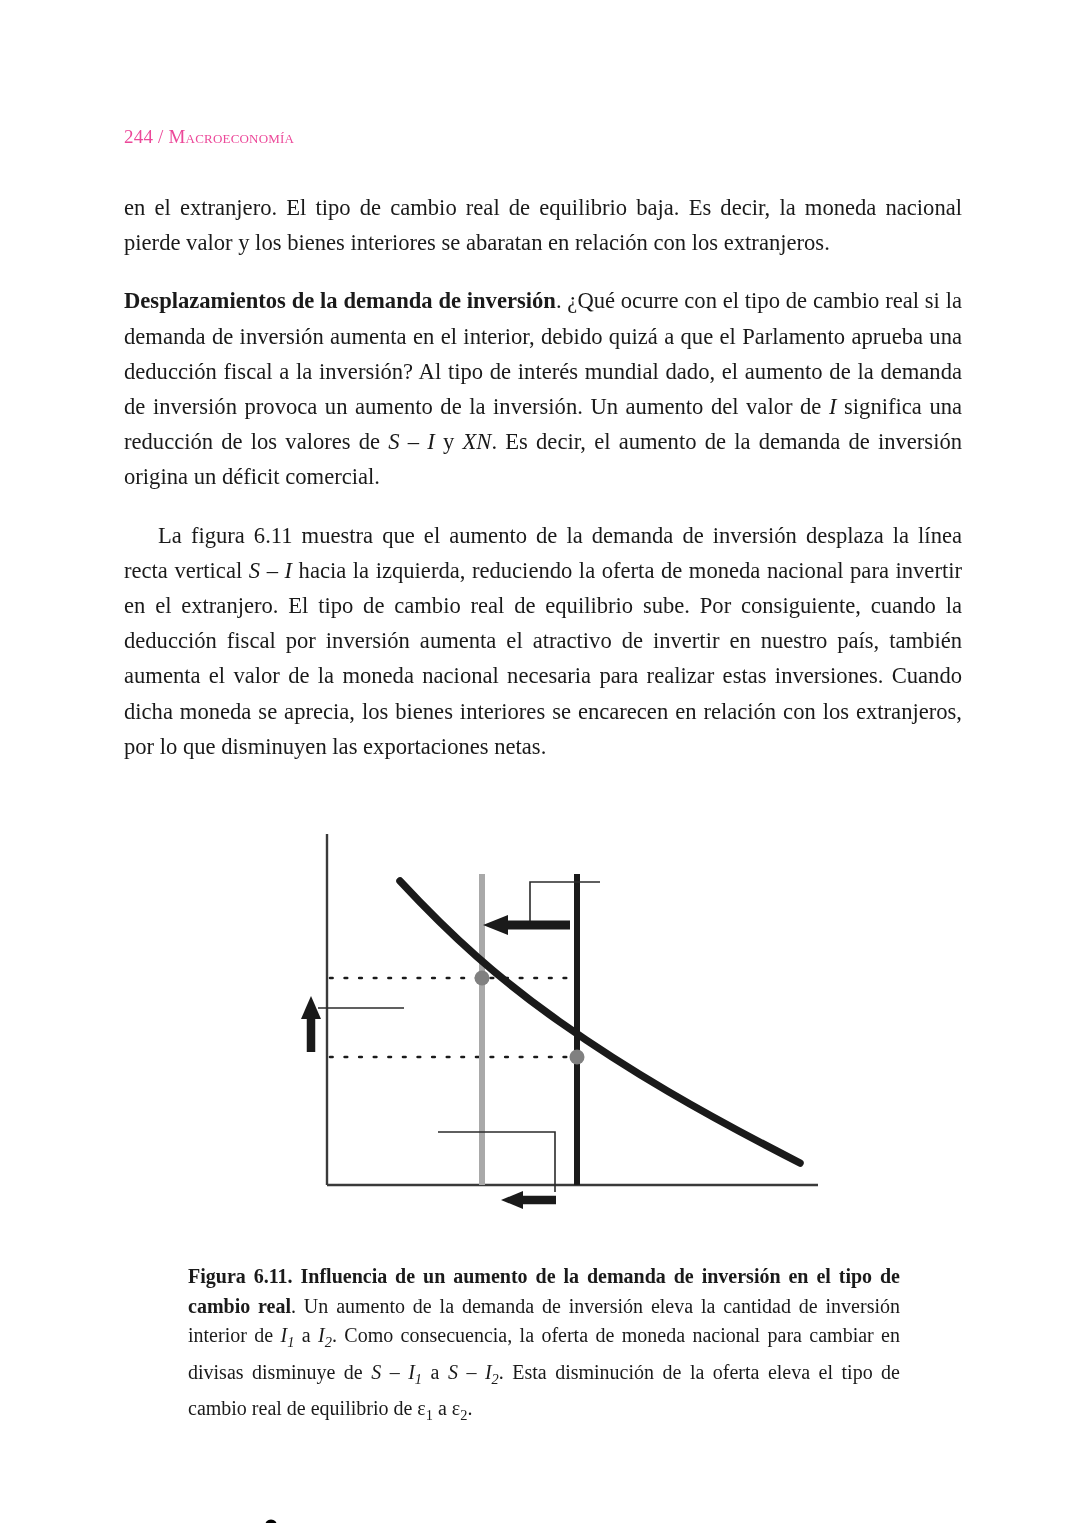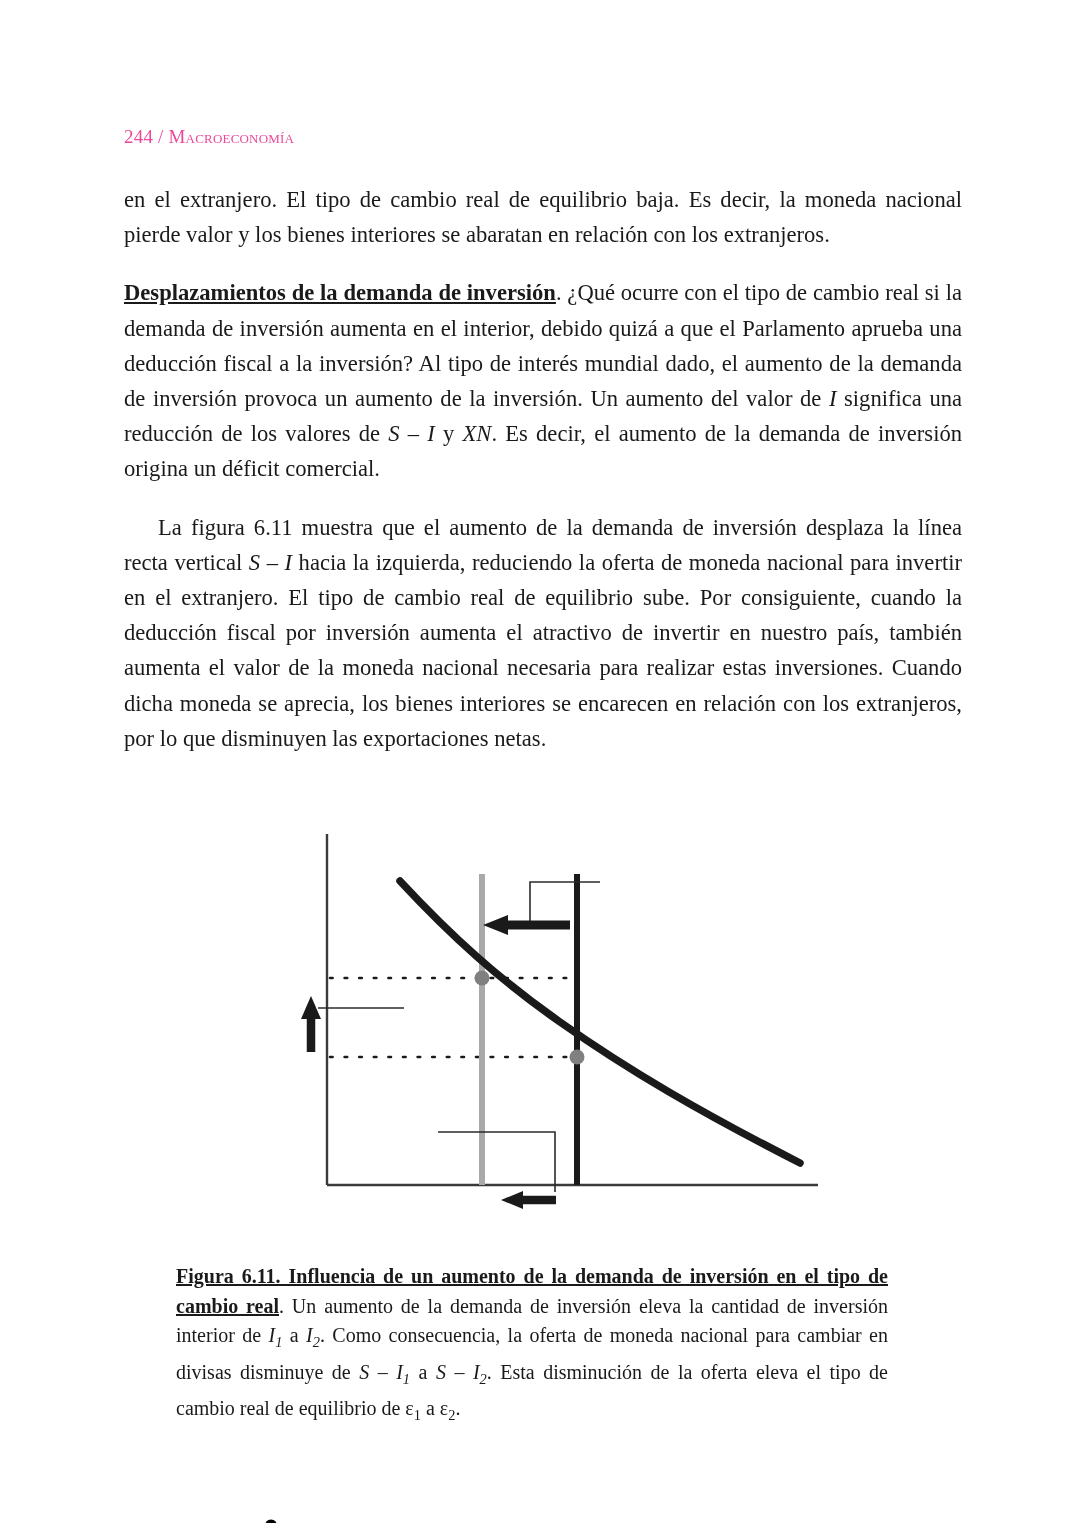--- a/index.html
+++ b/index.html
@@ -14,33 +14,33 @@
 
   
   .running-head{
     position:absolute; left:124px; top:126px;
     font-size:19px; letter-spacing:.2px; color:#ec4899;
   }
   .running-head .smallcaps{ font-variant:small-caps; }
 
   
   .body-col{
-    position:absolute; left:124px; top:182px; width:838px;
+    position:absolute; left:124px; top:190px; width:838px;
   }
   p.para{
     margin:0 0 0 0;
     font-size:22.6px;
     line-height:35.2px;
     text-align:justify;
     text-justify:inter-word;
     hyphens:manual;
   }
   p.para + p.para{ margin-top:23px; }
   p.para.tight{ margin-top:0; text-indent:34px; }
-  .b{ font-weight:bold;text-decoration:underline; }
+  .b{ font-weight:bold; }
   .i{ font-style:italic; }
 
   
   .figure{
     position:absolute; left:0; top:812px; width:1080px; height:450px;
   }
   .fig-canvas{ position:absolute; left:0; top:0; }
 
   
   .ylabel{
@@ -53,21 +53,21 @@
     font-weight:bold;
     font-size:21px;
     letter-spacing:.1px;
     color:#000;
     text-align:left;
   }
   .ylabel-wrap{ position:absolute; left:0; top:0; }
 
   
   .caption{
-    position:absolute; left:176px; top:1262px; width:712px;
+    position:absolute; left:188px; top:1262px; width:712px;
     font-size:20px;
     line-height:29.6px;
     text-align:justify;
     color:#1a1a1a;
   }
   .caption .b{ font-weight:bold; }
   sub{ font-size:.72em; }
 </style>
 </head>
 <body>

